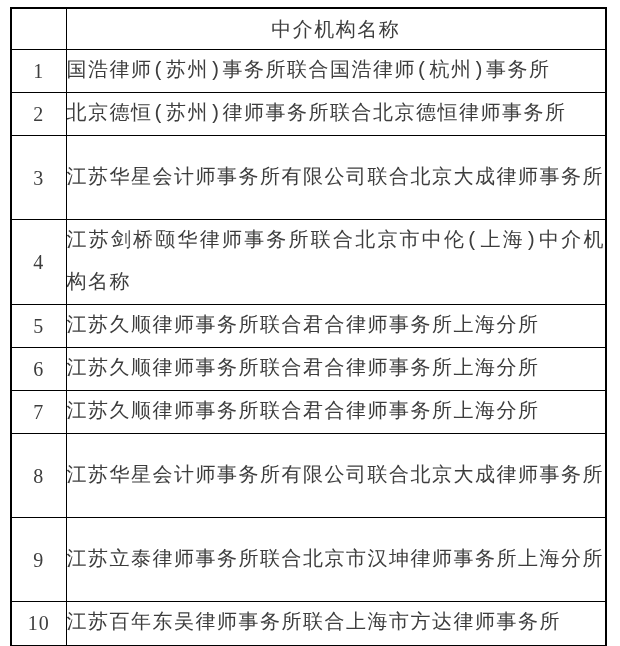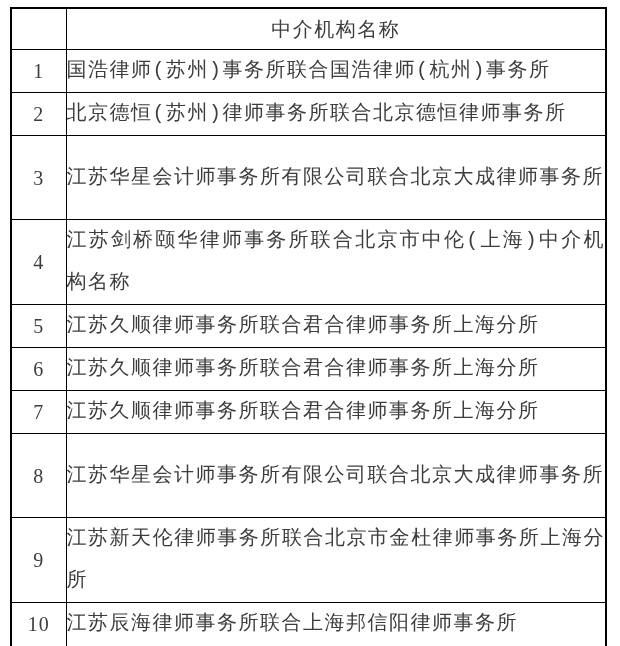--- a/index.html
+++ b/index.html
@@ -117,22 +117,22 @@
         <td class="name-cell">江苏久顺律师事务所联合君合律师事务所上海分所</td>
       </tr>
 
       <tr class="row-double">
         <td class="index-cell">8</td>
         <td class="name-cell">江苏华星会计师事务所有限公司联合北京大成律师事务所</td>
       </tr>
 
       <tr class="row-double">
         <td class="index-cell">9</td>
-        <td class="name-cell">江苏新天伦律师事务所联合北京市金杜律师事务所上海分所</td>
+        <td class="name-cell">江苏立泰律师事务所联合北京市汉坤律师事务所上海分所</td>
       </tr>
 
       <tr class="row-last">
         <td class="index-cell">10</td>
-        <td class="name-cell">江苏辰海律师事务所联合上海邦信阳律师事务所</td>
+        <td class="name-cell">江苏百年东吴律师事务所联合上海市方达律师事务所</td>
       </tr>
     </tbody>
   </table>
 </div>
 
 </body></html>

